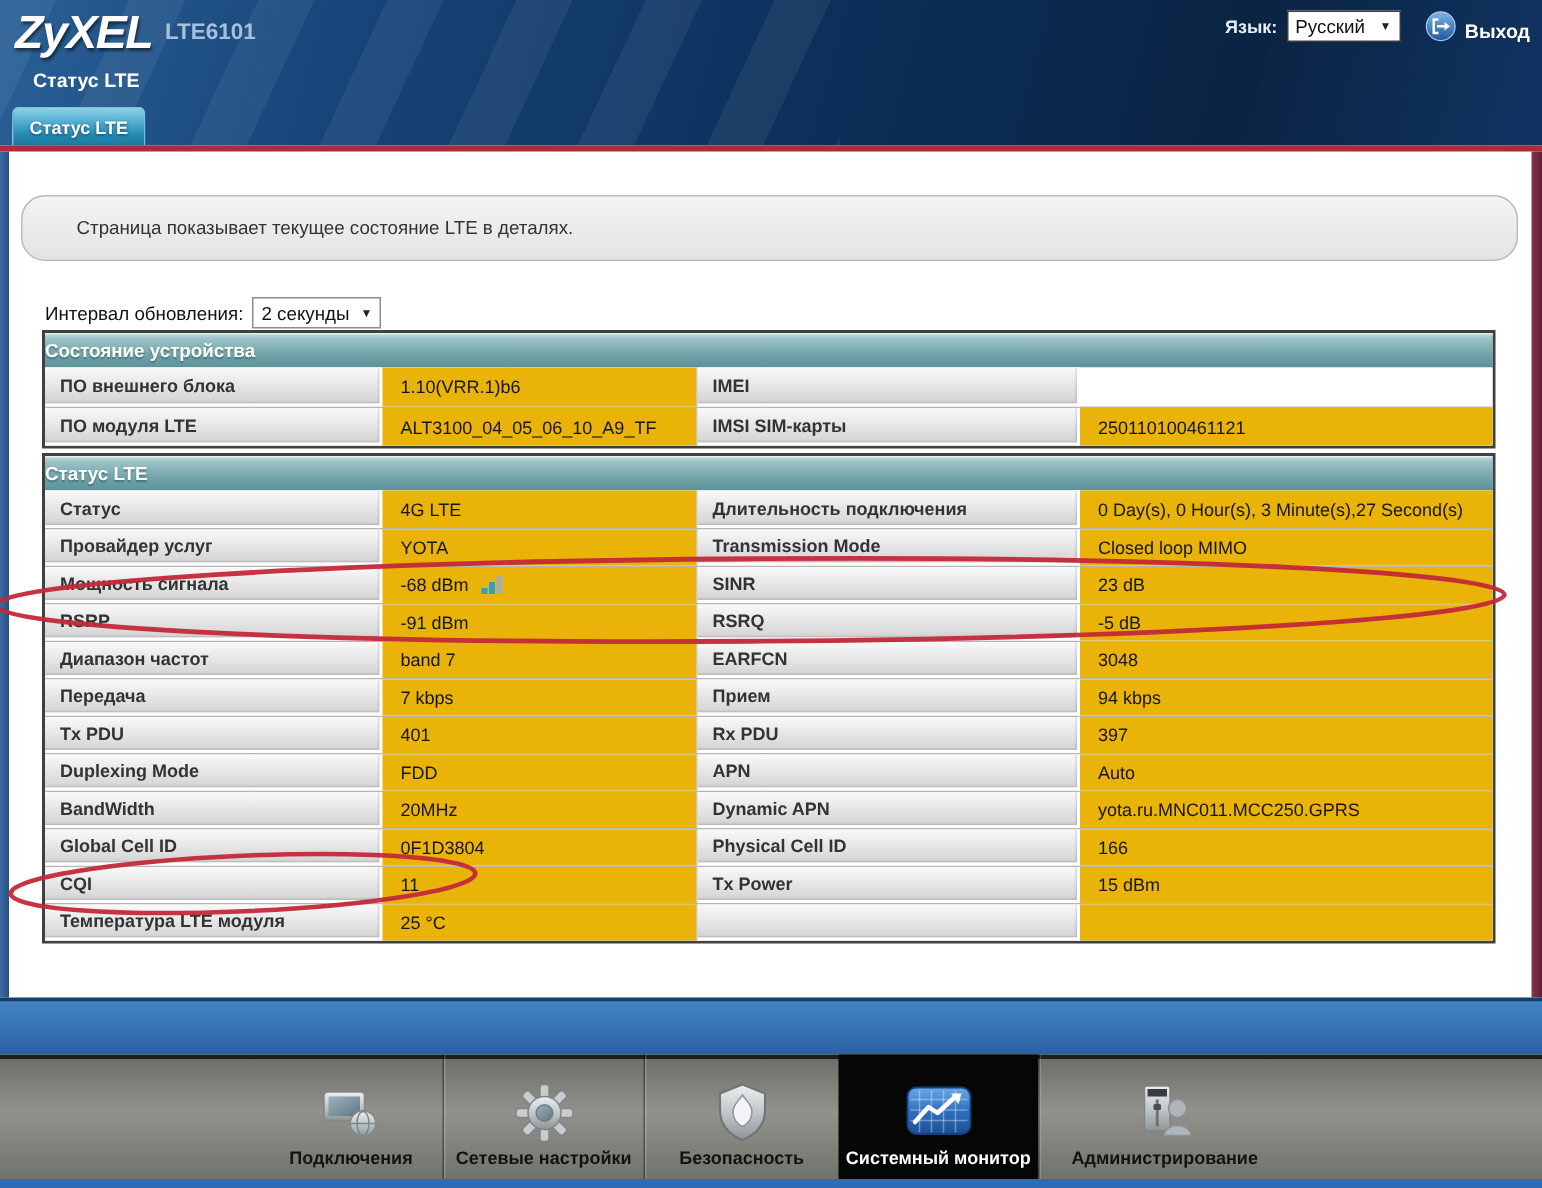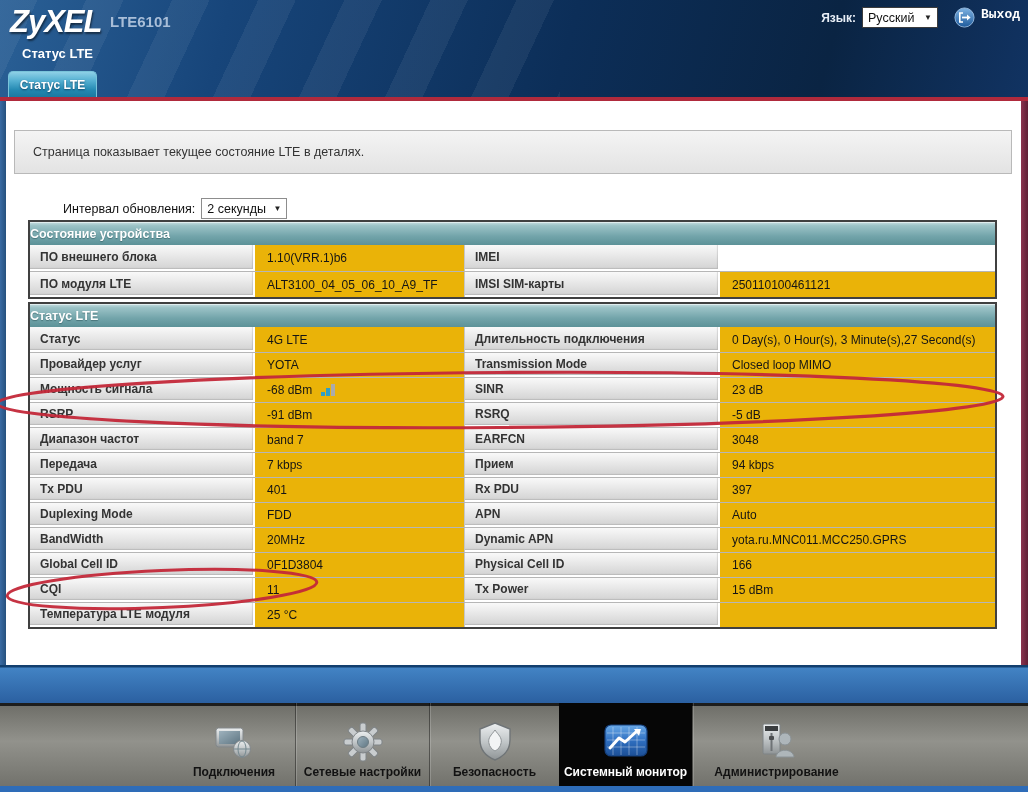--- a/index.html
+++ b/index.html
@@ -12,42 +12,42 @@
     background:linear-gradient(105deg,#2a6096 0%,#17457a 22%,#0c2e58 55%,#0a2443 80%,#113362 100%); }
   .header::before { content:""; position:absolute; left:0; top:0; width:560px; height:97px;
     background:repeating-linear-gradient(115deg, rgba(255,255,255,0.06) 0 34px, rgba(255,255,255,0) 34px 78px); }
   .brand { position:absolute; left:10px; top:4px; color:#fff; font-size:31px; font-weight:bold; font-style:italic; letter-spacing:-1px; text-shadow:1px 2px 2px rgba(0,0,0,.5); }
   .model { position:absolute; left:110px; top:13px; color:#a9bed8; font-size:15px; font-weight:bold; }
   .langbar { position:absolute; right:8px; top:7px; display:flex; align-items:center;margin-left:36px; }
   .lang-label { color:#e8eef6; font-size:12px; font-weight:bold; margin-right:6px; }
   .selectbox { background:#fff; border:1px solid #3c3c3c; height:21px; display:flex; align-items:center; justify-content:space-between; font-size:12.5px; color:#111; padding:0 5px; cursor:pointer; }
   .lang-select { width:76px; }
   .selectbox .arrow { font-size:8px; color:#222; margin-left:6px; }
-  .exit-wrap { display:flex; align-items:flex-start; margin-left:16px; cursor:pointer;font-family:Liberation Mono, monospace; }
+  .exit-wrap { display:flex; align-items:flex-end; margin-left:16px; cursor:pointer; }
   .logout-label { color:#fff; font-size:13px; font-weight:bold; margin-left:6px; }
 
   .page-title { position:absolute; left:22px; top:46px; color:#fff; font-size:13px; font-weight:bold; }
   .tab { position:absolute; left:8px; bottom:0; width:89px; height:26px; border-radius:5px 5px 0 0;
     background:linear-gradient(180deg,#8ed0e6 0%,#55b0d2 35%,#2489b2 72%,#1b79a0 100%);
     border:1px solid #79c3da; border-bottom:none; display:flex; align-items:center; justify-content:center;
     color:#fff; font-size:12px; font-weight:bold; text-shadow:0 1px 2px rgba(0,10,40,.55); cursor:pointer; }
 
   .red-line { position:absolute; left:0; top:97px; width:1028px; height:4px; background:#b02a3c; }
 
   
   .edge-left { position:absolute; left:0; top:101px; width:6px; height:564px; background:linear-gradient(90deg,#3a6ba3,#26517e); }
   .edge-right { position:absolute; left:1021px; top:101px; width:7px; height:564px; background:linear-gradient(90deg,#8c3450,#5e1f35); }
 
   
-  .info-box { position:absolute; left:14px; top:130px; width:998px; height:44px; border-radius:0;
+  .info-box { position:absolute; left:14px; top:130px; width:998px; height:44px; border-radius:16px;
     background:linear-gradient(180deg,#f4f4f4,#e3e3e3); border:1px solid #b9b9b9;
-    display:flex; align-items:center; padding-left:18px; font-size:12.5px; color:#333; }
-
-  
-  .interval { position:absolute; left:30px; top:198px; display:flex; align-items:center; font-size:12.5px; color:#111;margin-left:33px; }
+    display:flex; align-items:center; padding-left:36px; font-size:12.5px; color:#333; }
+
+  
+  .interval { position:absolute; left:30px; top:198px; display:flex; align-items:center; font-size:12.5px; color:#111; }
   .interval-select { width:86px; margin-left:6px; border:1px solid #8d8d8d; }
 
   
   .tbl { position:absolute; left:28px; width:969px; border:2px solid #404040; background:#fff; }
   .tbl-device { top:220px; }
   .tbl-lte { top:302px; }
   .tbl-head { height:23px; background:linear-gradient(180deg,#c6dee0 0%,#9cc3c7 16%,#72a4aa 62%,#5c9298 100%);
     color:#fff; font-size:12.5px; font-weight:bold; display:flex; align-items:center; 
     text-shadow:0 1px 1px rgba(40,80,85,.55); box-shadow:inset 0 1px 0 rgba(255,255,255,.5); }
   .trow { display:flex; border-top:1px solid #b6b6b6; height:25px; background:#fff; }

